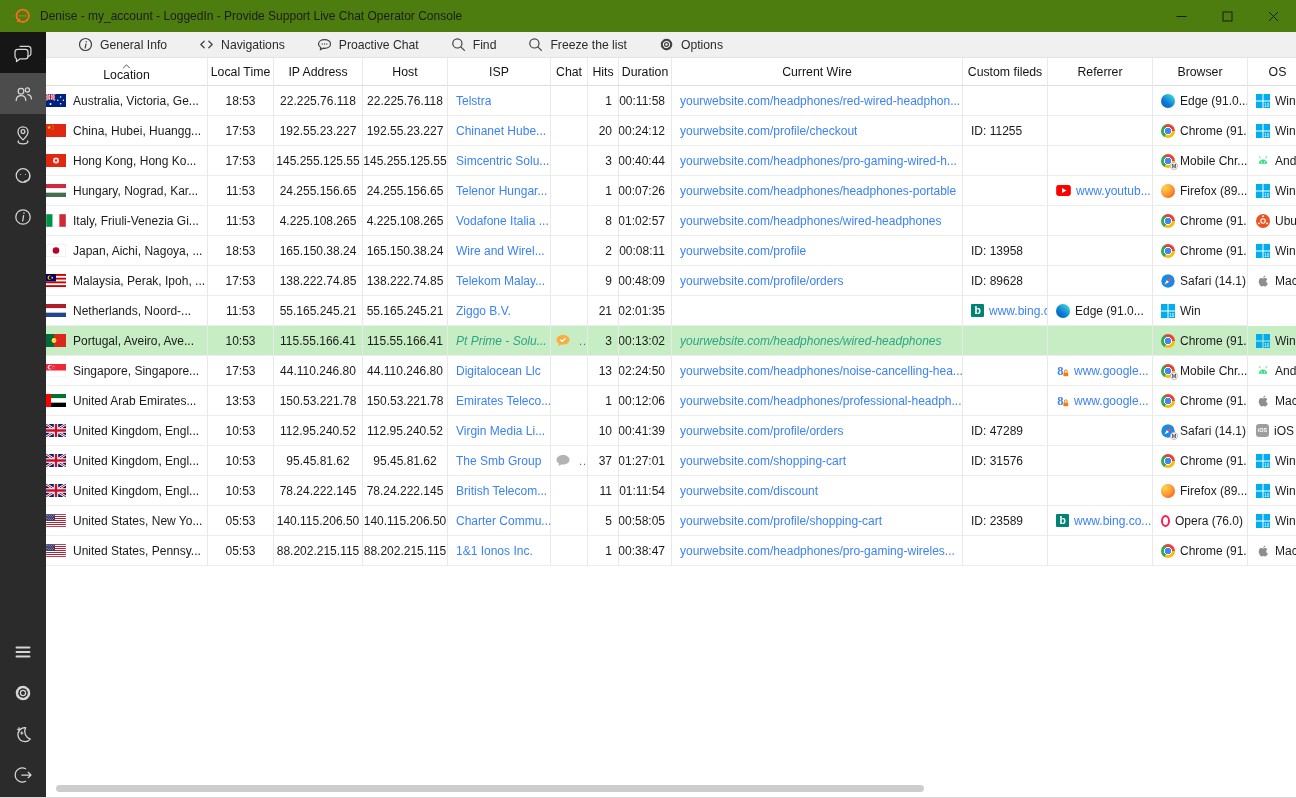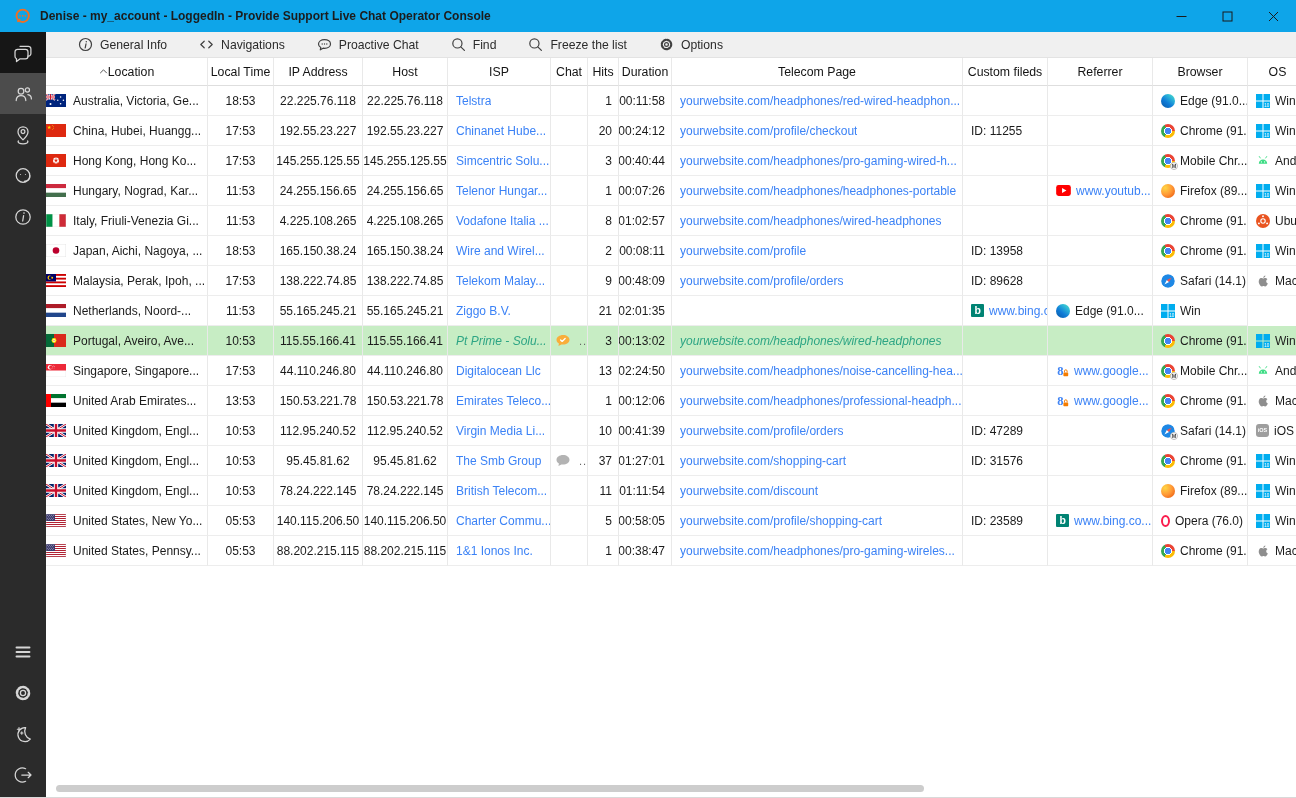--- a/index.html
+++ b/index.html
@@ -1,21 +1,21 @@
 <!DOCTYPE html>
 <html><head>
 <meta charset="utf-8">
 <style>
   * { box-sizing: border-box; margin: 0; padding: 0; }
   html,body { width:1296px; height:798px; overflow:hidden; background:#fff;
     font-family:"Liberation Sans","DejaVu Sans",sans-serif; }
   .window { width:1296px; height:798px; display:flex; flex-direction:column; border-bottom:1px solid #d9d9d9; }
 
   
-  .titlebar { height:32px; background:#0ea5e9; display:flex; align-items:center; flex:0 0 32px;font-weight:bold; }
+  .titlebar { height:32px; background:#4d7c0f; display:flex; align-items:center; flex:0 0 32px; }
   .titlebar .logo { margin:0 9px 0 14px; display:flex; }
   .titlebar .title { font-size:12px; color:#1c1c1c; }
   .wincontrols { margin-left:auto; display:flex; height:100%; }
   .wbtn { width:46px; height:100%; display:flex; align-items:center; justify-content:center; cursor:default; }
 
   .appbody { flex:1; display:flex; min-height:0; }
 
   
   .sidebar { width:46px; flex:0 0 46px; background:#2b2b2b; display:flex; flex-direction:column; }
   .sbitem { height:41px; display:flex; align-items:center; justify-content:center; }
@@ -30,21 +30,21 @@
   
   .toolbar { height:26px; flex:0 0 26px; background:#f0f0f0; display:flex; align-items:center; gap:32px; padding-left:32px; border-bottom:1px solid #e3e3e3; }
   .tbtn { display:flex; align-items:center; gap:7px; font-size:12.2px; color:#2b2b2b; cursor:default; }
   .ti { width:15px; height:15px; fill:none; stroke:#404040; stroke-width:1.2; stroke-linecap:round; stroke-linejoin:round; }
 
   
   .grid { display:grid; grid-template-columns:162px 66px 89px 85px 103px 37px 31px 53px 291px 85px 105px 95px 60px; width:1262px; }
   .thead { background:#fff; }
   .hcell { height:28px; border-right:1px solid #e9e9e9; border-bottom:1px solid #dedede;
     display:flex; align-items:center; justify-content:center; font-size:12.3px; color:#141414; overflow:hidden; white-space:nowrap; }
-  .hcell.sorted { flex-direction:row; line-height:11px; padding-top:1px; }
+  .hcell.sorted { flex-direction:column; line-height:11px; padding-top:1px; }
   .caret { display:block; margin-bottom:1px; }
   .row { background:#fff; }
   .row.selected { background:#c7edc4; }
   .cell { height:30px; border-right:1px solid #e9e9e9; border-bottom:1px solid #ededed;
     display:flex; align-items:center; font-size:12px; color:#1b1b1b; overflow:hidden; white-space:nowrap; }
   .al { justify-content:flex-start; padding-left:8px; }
   .ac { justify-content:center; }
   .ar { justify-content:flex-end; padding-right:6px; }
   .loc { padding-left:0; }
   .trunc { overflow:hidden; white-space:nowrap; }
@@ -256,21 +256,21 @@
           <div class="hcell">
             <span>Chat</span>
           </div>
           <div class="hcell">
             <span>Hits</span>
           </div>
           <div class="hcell">
             <span>Duration</span>
           </div>
           <div class="hcell">
-            <span>Telecom Page</span>
+            <span>Current Wire</span>
           </div>
           <div class="hcell">
             <span>Custom fileds</span>
           </div>
           <div class="hcell">
             <span>Referrer</span>
           </div>
           <div class="hcell">
             <span>Browser</span>
           </div>

